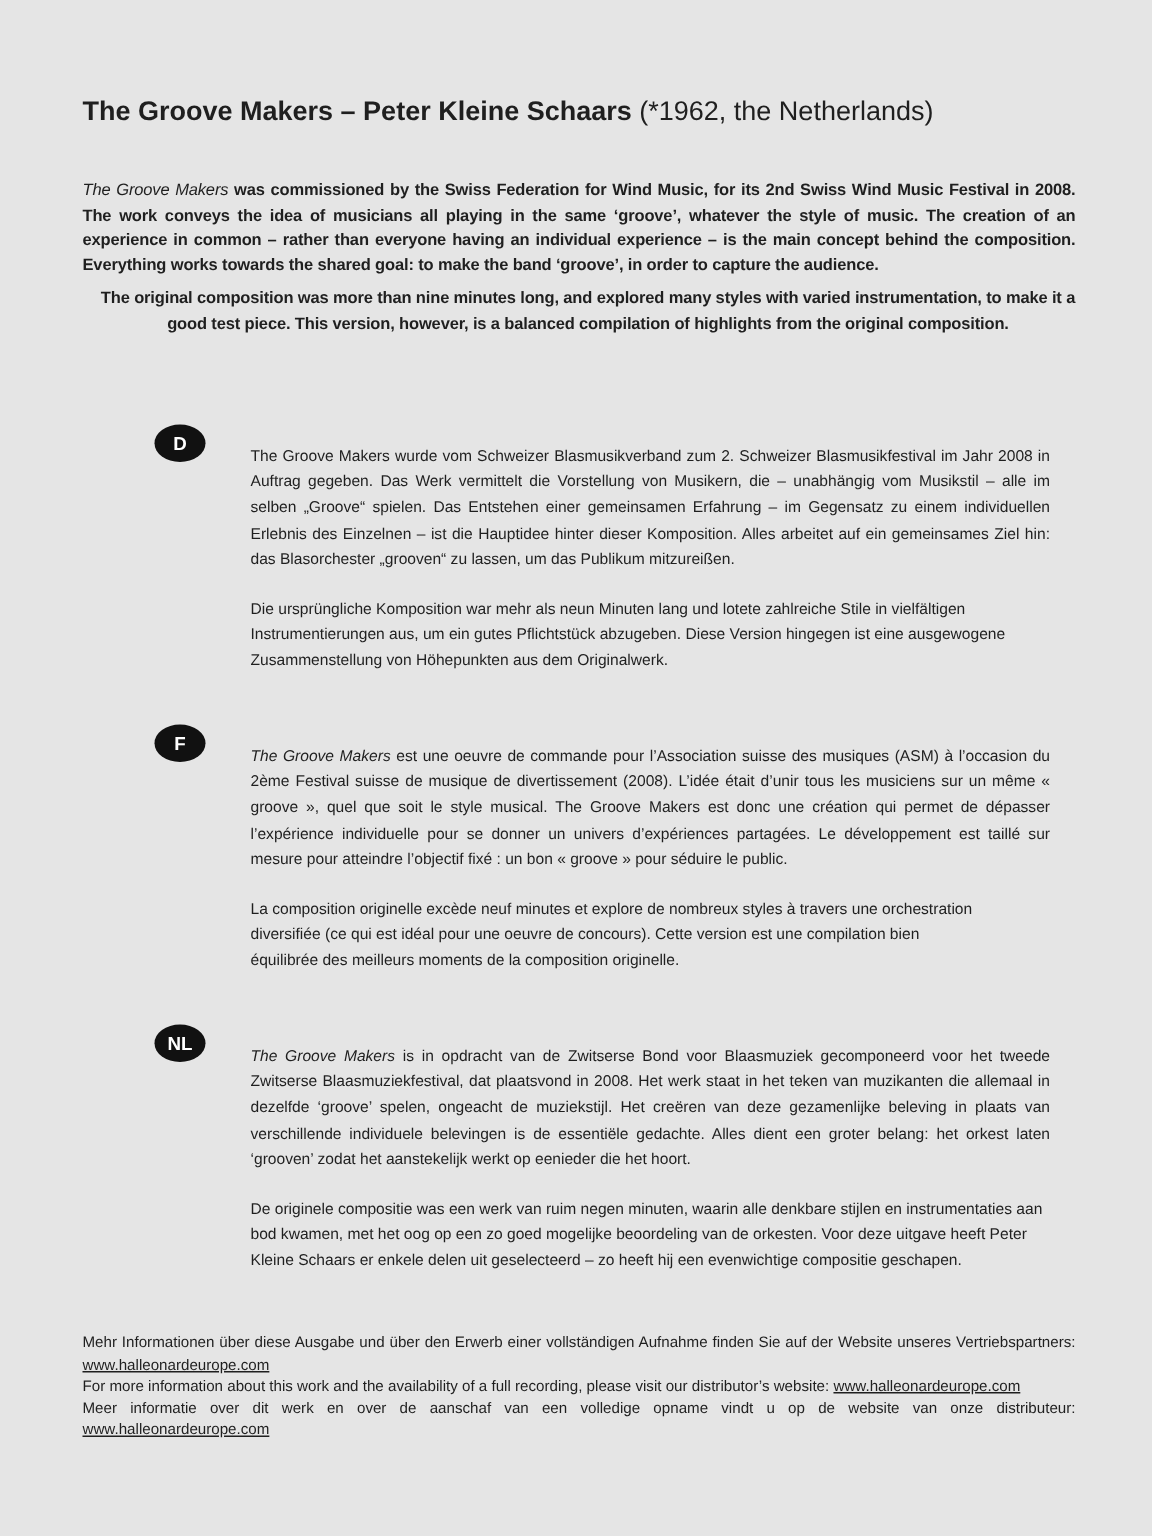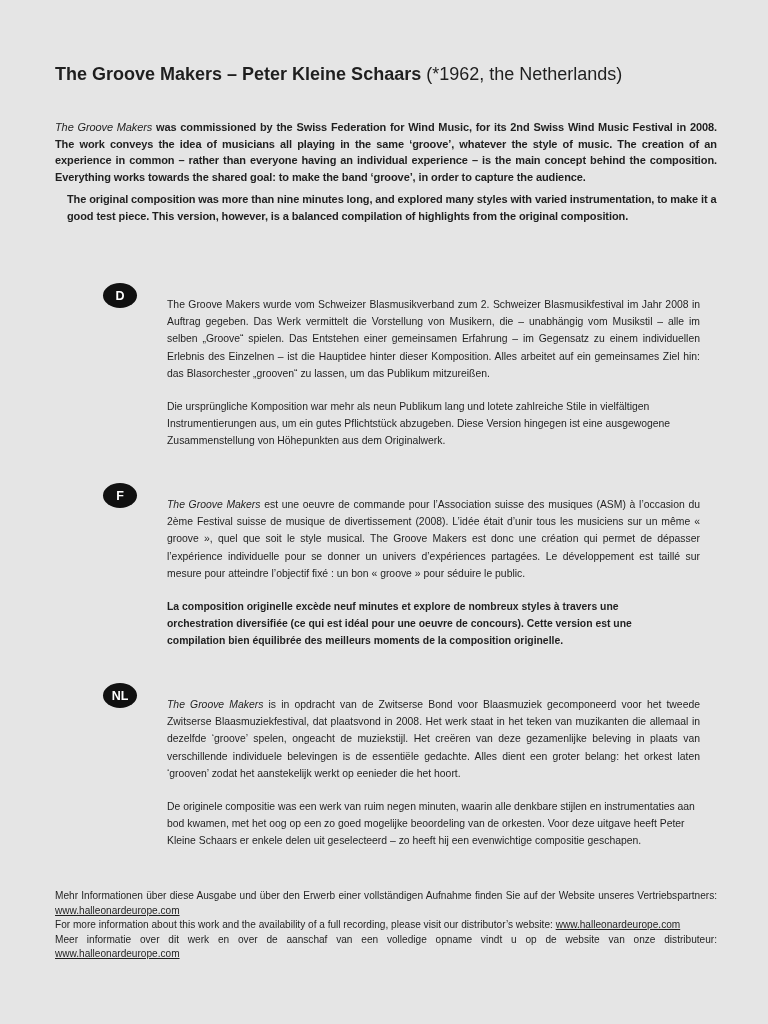--- a/index.html
+++ b/index.html
@@ -11,39 +11,39 @@
     position:absolute; left:55px; top:52px; width:680px;
     font-size:18px; font-weight:700; letter-spacing:0; white-space:nowrap;
   }
   .title .suffix { font-weight:400; }
 
   .intro { position:absolute; left:55px; top:119px; width:662px; }
   .intro p {
     margin:0; font-weight:700; font-size:11px; line-height:16.6px;
     letter-spacing:-0.1px; text-align:justify;
   }
-  .intro p.p2 { margin-top:6px; text-align:left;margin-left:12px; }
+  .intro p.p2 { margin-top:6px; text-align:center;margin-left:12px; }
   .lead { font-weight:400; }
   .intro .lead { font-weight:400; }
 
   .section { position:absolute; left:55px; width:662px; }
   .sec-d  { top:281px; }
   .sec-f  { top:481px; }
   .sec-nl { top:681px; }
   .badge {
     position:absolute; left:48px; top:2px; width:34px; height:25px;
     background:#111111; border-radius:50%;
     color:#ffffff; font-weight:700; font-size:12.5px;
     display:flex; align-items:center; justify-content:center;
   }
   .sec-text { position:absolute; left:97px; top:0; width:563px; }
   .sec-text p { margin:15px; font-size:10.4px; line-height:17.2px; }
   .sec-text p.p1 { text-align:justify; }
   .sec-text p.p2 { margin-top:16px; text-align:left; }
-  .sec-f  .sec-text p.p2 { width:487px;font-weight:bold; }
+  .sec-f  .sec-text p.p2 { width:487px; }
   .sec-nl .sec-text p.p2 { width:540px; }
 
   .footer { position:absolute; left:55px; top:889px; width:662px; }
   .footer p { margin:0; font-size:10.1px; line-height:14.6px; text-align:justify; }
   .footer a { color:inherit; text-decoration:underline; cursor:pointer; }
 </style>
 </head>
 <body>
 
 <div class="page">
@@ -52,21 +52,21 @@
 
   <div class="intro">
     <p class="p1"><i class="lead">The Groove Makers</i><span> was commissioned by the Swiss Federation for Wind Music, for its 2nd Swiss Wind Music Festival in 2008. The work conveys the idea of musicians all playing in the same ‘groove’, whatever the style of music. The creation of an experience in common – rather than everyone having an individual experience – is the main concept behind the composition. Everything works towards the shared goal: to make the band ‘groove’, in order to capture the audience.</span></p>
     <p class="p2">The original composition was more than nine minutes long, and explored many styles with varied instrumentation, to make it a good test piece. This version, however, is a balanced compilation of highlights from the original composition.</p>
   </div>
 
   <div class="section sec-d">
     <div class="badge">D</div>
     <div class="sec-text">
       <p class="p1"><i class="lead"></i><span>The Groove Makers wurde vom Schweizer Blasmusikverband zum 2. Schweizer Blasmusikfestival im Jahr 2008 in Auftrag gegeben. Das Werk vermittelt die Vorstellung von Musikern, die – unabhängig vom Musikstil – alle im selben „Groove“ spielen. Das Entstehen einer gemeinsamen Erfahrung – im Gegensatz zu einem individuellen Erlebnis des Einzelnen – ist die Hauptidee hinter dieser Komposition. Alles arbeitet auf ein gemeinsames Ziel hin: das Blasorchester „grooven“ zu lassen, um das Publikum mitzureißen.</span></p>
-      <p class="p2">Die ursprüngliche Komposition war mehr als neun Publikum lang und lotete zahlreiche Stile in vielfältigen Instrumentierungen aus, um ein gutes Pflichtstück abzugeben. Diese Version hingegen ist eine ausgewogene Zusammenstellung von Höhepunkten aus dem Originalwerk.</p>
+      <p class="p2">Die ursprüngliche Komposition war mehr als neun Minuten lang und lotete zahlreiche Stile in vielfältigen Instrumentierungen aus, um ein gutes Pflichtstück abzugeben. Diese Version hingegen ist eine ausgewogene Zusammenstellung von Höhepunkten aus dem Originalwerk.</p>
     </div>
   </div>
 
   <div class="section sec-f">
     <div class="badge">F</div>
     <div class="sec-text">
       <p class="p1"><i class="lead">The Groove Makers</i><span> est une oeuvre de commande pour l’Association suisse des musiques (ASM) à l’occasion du 2ème Festival suisse de musique de divertissement (2008). L’idée était d’unir tous les musiciens sur un même « groove », quel que soit le style musical. The Groove Makers est donc une création qui permet de dépasser l’expérience individuelle pour se donner un univers d’expériences partagées. Le développement est taillé sur mesure pour atteindre l’objectif fixé : un bon « groove » pour séduire le public.</span></p>
       <p class="p2">La composition originelle excède neuf minutes et explore de nombreux styles à travers une orchestration diversifiée (ce qui est idéal pour une oeuvre de concours). Cette version est une compilation bien équilibrée des meilleurs moments de la composition originelle.</p>
     </div>
   </div>

